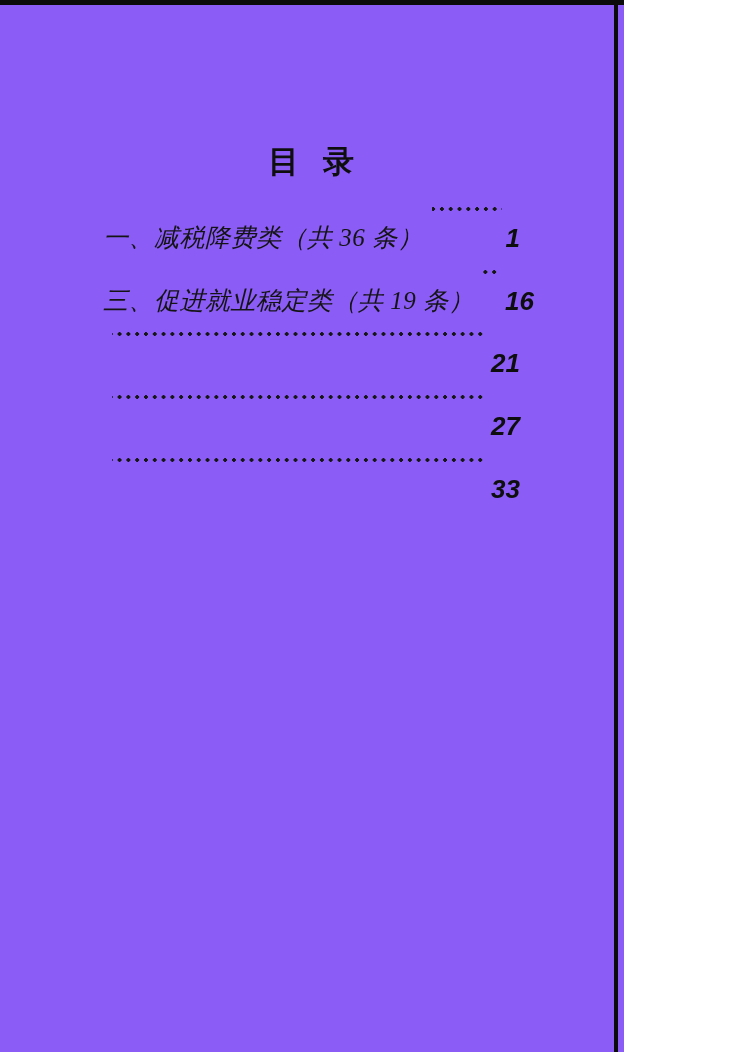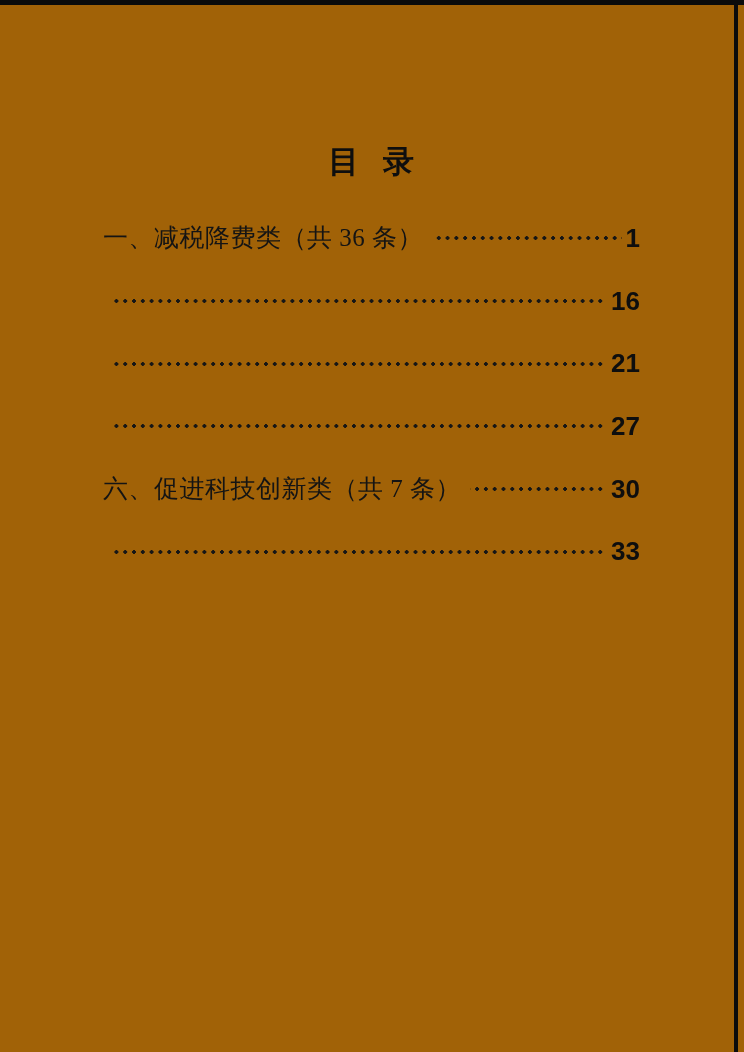--- a/index.html
+++ b/index.html
@@ -2,23 +2,23 @@
 <html><head>
 <meta charset="utf-8">
 <style>
   html, body {
     margin: 0;
     padding: 0;
     background: #ffffff;
   }
   .page {
     position: relative;
-    width: 744px;
+    width: 624px;
     height: 1052px;
-    background: #a16207;
+    background: #8b5cf6;
     overflow: hidden;
     font-family: "Liberation Serif", "DejaVu Serif", serif;
     color: #111111;
   }
   .edge-top {
     position: absolute;
     top: 0; left: 0;
     width: 744px; height: 5px;
     background: #0b0b0b;
   }
@@ -37,23 +37,24 @@
     word-spacing: 12px;
     line-height: 38px;
     color: #0e0e0e;
   }
   .toc-list {
     margin-top: 26px;
     padding: 0 104px 0 103px;
   }
   .toc-row {
     display: flex;
-    align-items: center;
+    align-items: flex-start;
     height: 62.7px;
     cursor: default;
+    font-style: italic;
   }
   .toc-label {
     font-size: 25px;
     line-height: 62.7px;
     white-space: nowrap;
     letter-spacing: 0.5px;
     color: #141414;
   }
   .toc-leader {
     flex: 1;
@@ -86,39 +87,35 @@
   <div class="toc-list">
 
     <div class="toc-row">
       <span class="toc-label">一、减税降费类（共 36 条）</span>
       <span class="toc-leader"></span>
       <span class="toc-page">1</span>
     </div>
 
 
     <div class="toc-row">
+      <span class="toc-label">三、促进就业稳定类（共 19 条）</span>
       <span class="toc-leader"></span>
       <span class="toc-page">16</span>
     </div>
 
     <div class="toc-row">
       <span class="toc-leader"></span>
       <span class="toc-page">21</span>
     </div>
 
     <div class="toc-row">
       <span class="toc-leader"></span>
       <span class="toc-page">27</span>
     </div>
 
-    <div class="toc-row">
-      <span class="toc-label">六、促进科技创新类（共 7 条）</span>
-      <span class="toc-leader"></span>
-      <span class="toc-page">30</span>
-    </div>
 
 
     <div class="toc-row">
       <span class="toc-leader"></span>
       <span class="toc-page">33</span>
     </div>
 
   </div>
 </div>
 

